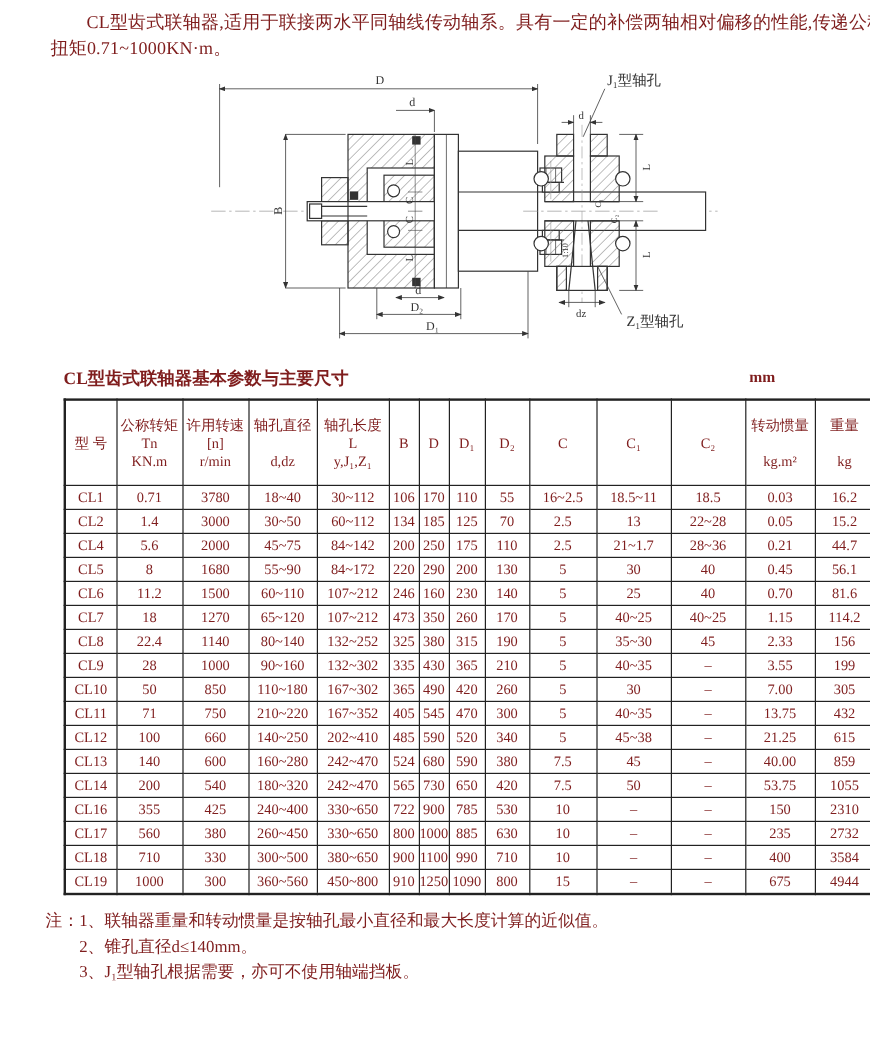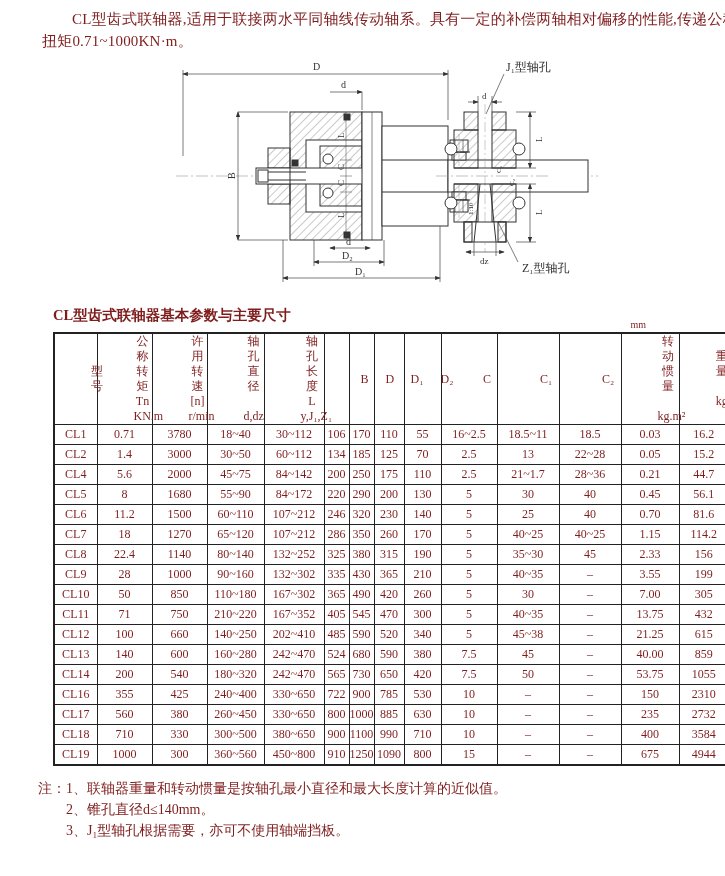--- a/index.html
+++ b/index.html
@@ -5,26 +5,26 @@
   html,body{margin:0;padding:0;background:#fff;}
   .page{position:relative;width:725px;height:876px;background:#ffffff;color:#7f1d1d;
         font-family:"Liberation Serif","DejaVu Serif",serif;overflow:hidden;margin-left:28px;}
   .intro{margin:8px 14px 0 14px;font-size:15px;line-height:22px;text-indent:2em;
          letter-spacing:0.2px;}
   .drawing-wrap{position:relative;width:725px;height:242px;margin-top:4px;}
   svg text{font-family:"Liberation Serif","DejaVu Serif",serif;fill:#333;}
   .ttl-row{position:relative;width:675px;margin:8px 0 0 25px;height:20px;}
   .tbl-title{position:absolute;left:0;right:0;text-align:left;font-weight:bold;
              font-size:14.5px;}
-  .tbl-unit{position:absolute;right:82px;top:13px;font-size:10px;font-weight:normal;}
+  .tbl-unit{position:absolute;right:82px;top:0;font-size:13px;font-weight:bold;}
   table.params{border-collapse:collapse;table-layout:fixed;width:675px;
                margin:6px 0 0 25px;border:2px solid #222;}
   table.params th,table.params td{border:1px solid #222;text-align:center;
                vertical-align:middle;padding:0;font-size:12px;font-weight:normal;}
-  table.params thead th{height:70px;line-height:15px;padding-left:36px;}
+  table.params thead th{height:70px;line-height:15px;}
   table.params tbody td{height:19px;line-height:19px;white-space:nowrap;}
   .notes{margin:12px 0 0 10px;font-size:14px;line-height:21px;display:flex;}
   .notes .prefix{white-space:nowrap;}
   .notes .items > div{white-space:nowrap;}
 </style>
 </head>
 <body>
 
 <div class="page">
 
@@ -277,36 +277,36 @@
           <td>0.45</td>
           <td>56.1</td>
         </tr>
         <tr>
           <td>CL6</td>
           <td>11.2</td>
           <td>1500</td>
           <td>60~110</td>
           <td>107~212</td>
           <td>246</td>
-          <td>320</td>
+          <td>160</td>
           <td>230</td>
           <td>140</td>
           <td>5</td>
           <td>25</td>
           <td>40</td>
           <td>0.70</td>
           <td>81.6</td>
         </tr>
         <tr>
           <td>CL7</td>
           <td>18</td>
           <td>1270</td>
           <td>65~120</td>
           <td>107~212</td>
-          <td>286</td>
+          <td>473</td>
           <td>350</td>
           <td>260</td>
           <td>170</td>
           <td>5</td>
           <td>40~25</td>
           <td>40~25</td>
           <td>1.15</td>
           <td>114.2</td>
         </tr>
         <tr>

